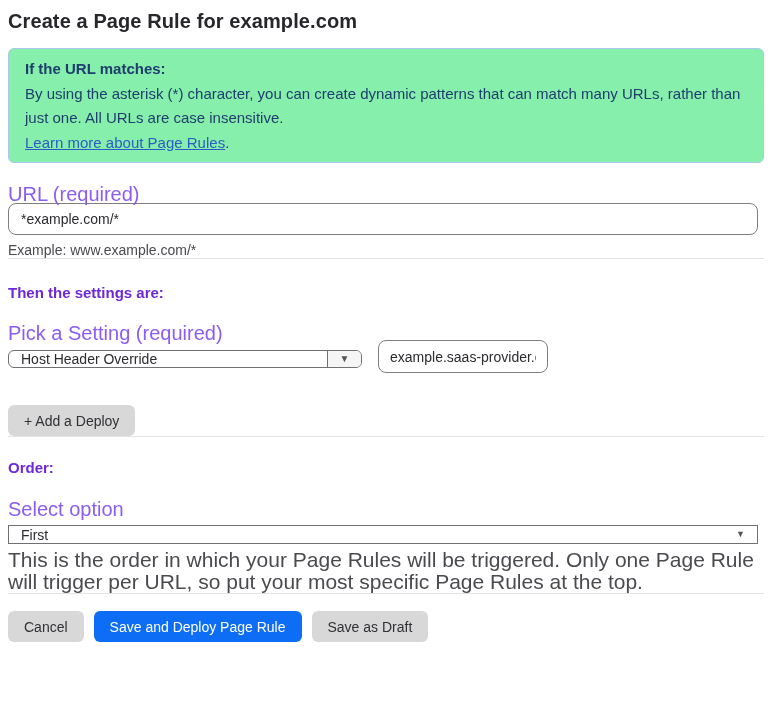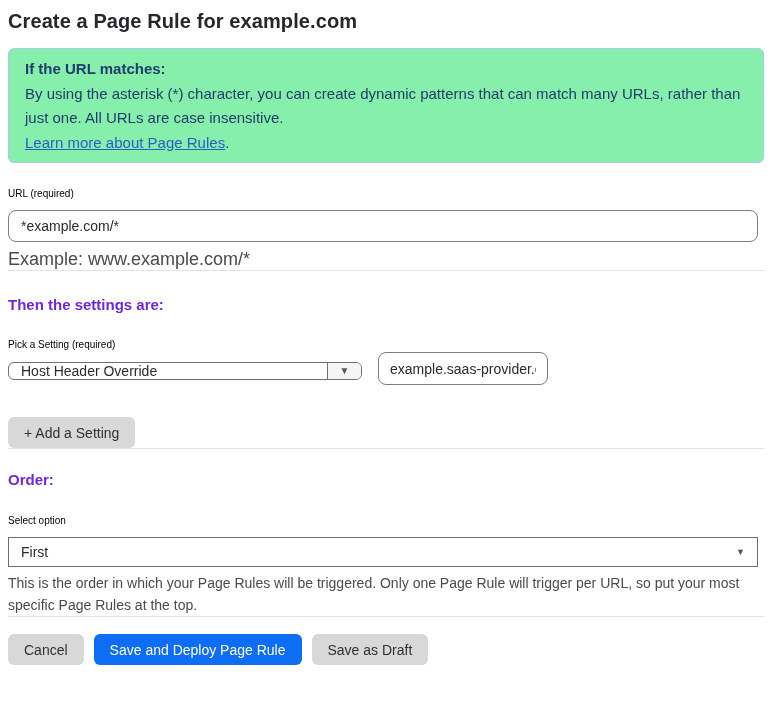--- a/index.html
+++ b/index.html
@@ -27,37 +27,37 @@
     color: #1f3d6d;
     font-size: 15px;
     line-height: 24.5px;
   }
   .info-heading { font-weight: bold; }
   .info-body { max-width: 722px; }
   .info-link-row a {
     color: #2c5cc5; text-decoration: underline; cursor: pointer;
   }
 
-  .field-label { font-size: 10px; color: #000000; line-height: 18px; }
+  .field-label { font-size: 20px; color: #8b5cf6; line-height: 18px; }
   .label-url { margin-top: 22px; }
 
   .text-input {
     display: block;
     border: 1px solid #7d7d82;
     border-radius: 8px;
     background: #fff;
     font-family: "Liberation Sans", sans-serif;
     font-size: 14px;
     color: #2b2b30;
     padding: 0 12px;
     outline: none;
   }
-  .url-input { margin-top: 7px; width: 750px; height: 32px; }
+  .url-input { width: 750px; height: 32px; }
 
-  .helper { font-size: 18px; color: #4a4a4f; }
+  .helper { font-size: 14px; color: #4a4a4f; }
   .helper-url { margin-top: 7px; }
 
   hr.divider {
     border: none; border-top: 1px solid #e3e3e6;
     margin: 0; width: 756px;
   }
   .hr-1 { margin-top: 20px; }
   .hr-2 { margin-top: 16px; }
   .hr-3 { margin-top: 19px; }
 
@@ -99,26 +99,26 @@
     font-family: "Liberation Sans", sans-serif;
     font-size: 14px; cursor: pointer;
     white-space: nowrap;
   }
   .btn-gray { background: #d8d8d8; color: #303035; }
   .btn-blue { background: #0d6df4; color: #ffffff; }
   .add-setting-btn { margin-top: 32px; }
 
   .label-order-select { margin-top: 23px; }
   .select-order {
-    margin-top: 7px; width: 750px; height: 30px;
+    margin-top: 7px; width: 750px; height: 19px;
     border-radius: 0; padding: 0 12px;
   }
   .select-order .arrow-glyph { margin-left: auto; font-size: 9px; }
 
-  .helper-order { margin-top: 5px; font-size: 14px; line-height: 22px; max-width: 748px; }
+  .helper-order { margin-top: 5px; font-size: 21px; line-height: 22px; max-width: 748px; }
 
   .footer { margin-top: 17px; display: flex; align-items: center; }
   .footer .btn + .btn { margin-left: 10px; }
 </style>
 </head>
 <body>
 
 <div class="page">
 
   <h1 class="page-title">Create a Page Rule for example.com</h1>
@@ -147,21 +147,21 @@
         <span class="arrow-seg">
           <span class="arrow-glyph">▼</span>
         </span>
       </div>
     </div>
     <div class="col-value">
       <input type="text" class="text-input value-input" value="example.saas-provider.com" style="">
     </div>
   </div>
 
-  <button class="btn btn-gray add-setting-btn">+ Add a Setting</button>
+  <button class="btn btn-gray add-setting-btn">+ Add a Deploy</button>
 
   <hr class="divider hr-2">
 
   <h2 class="section-heading h-order">Order:</h2>
 
   <div class="field-label label-order-select">Select option</div>
   <div class="select select-order">
     <span class="select-text">First</span>
     <span class="arrow-glyph">▼</span>
   </div>

